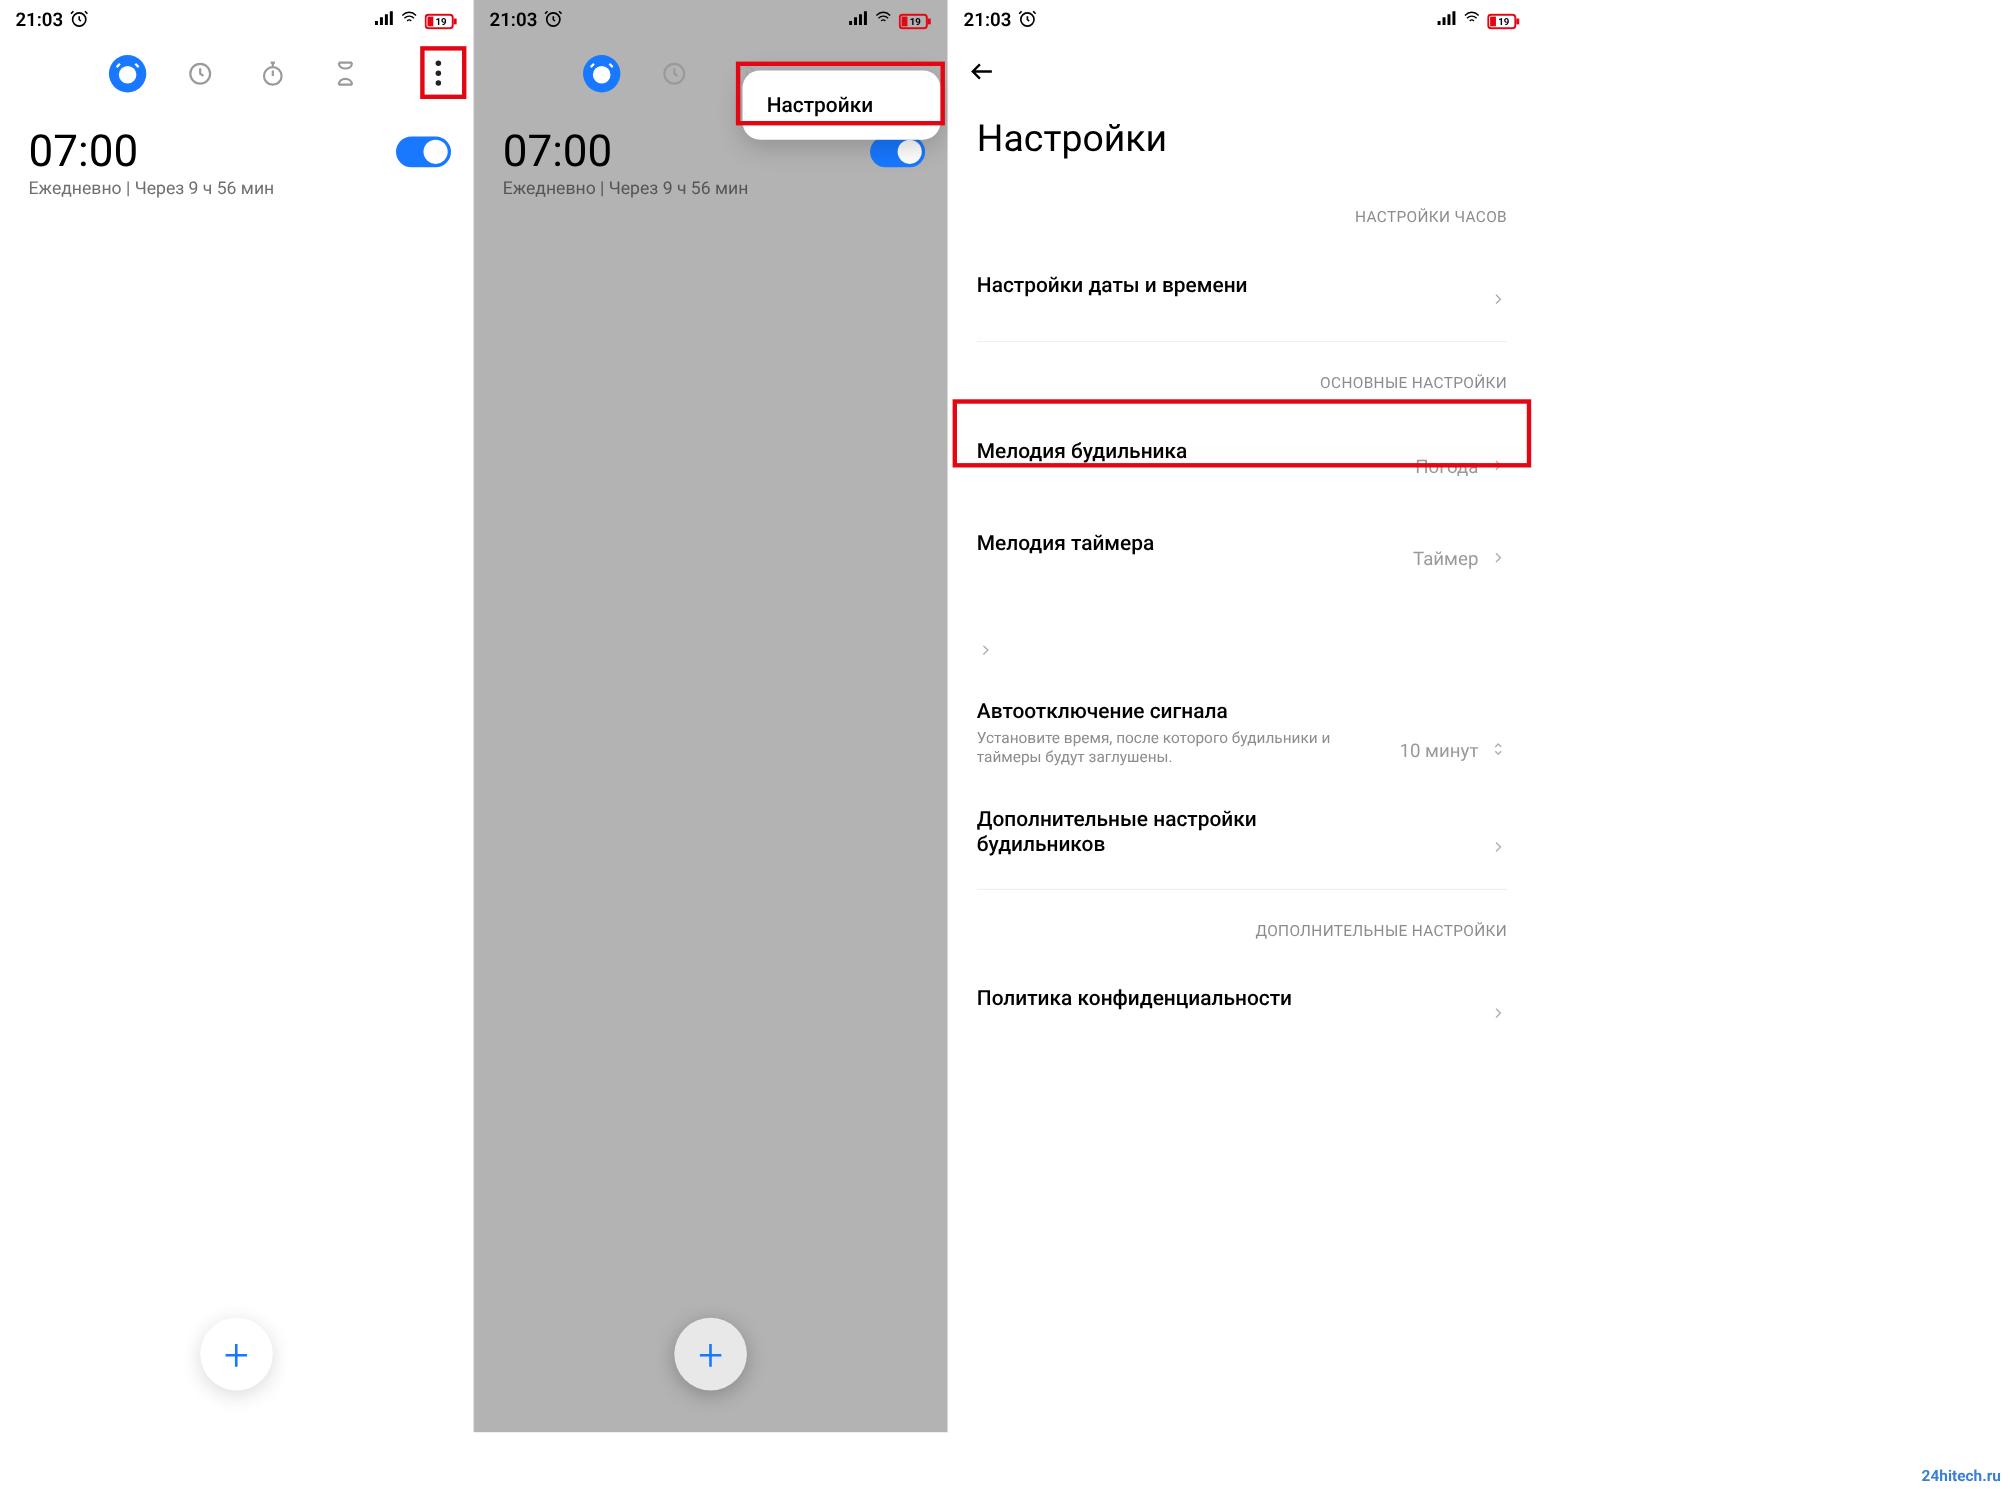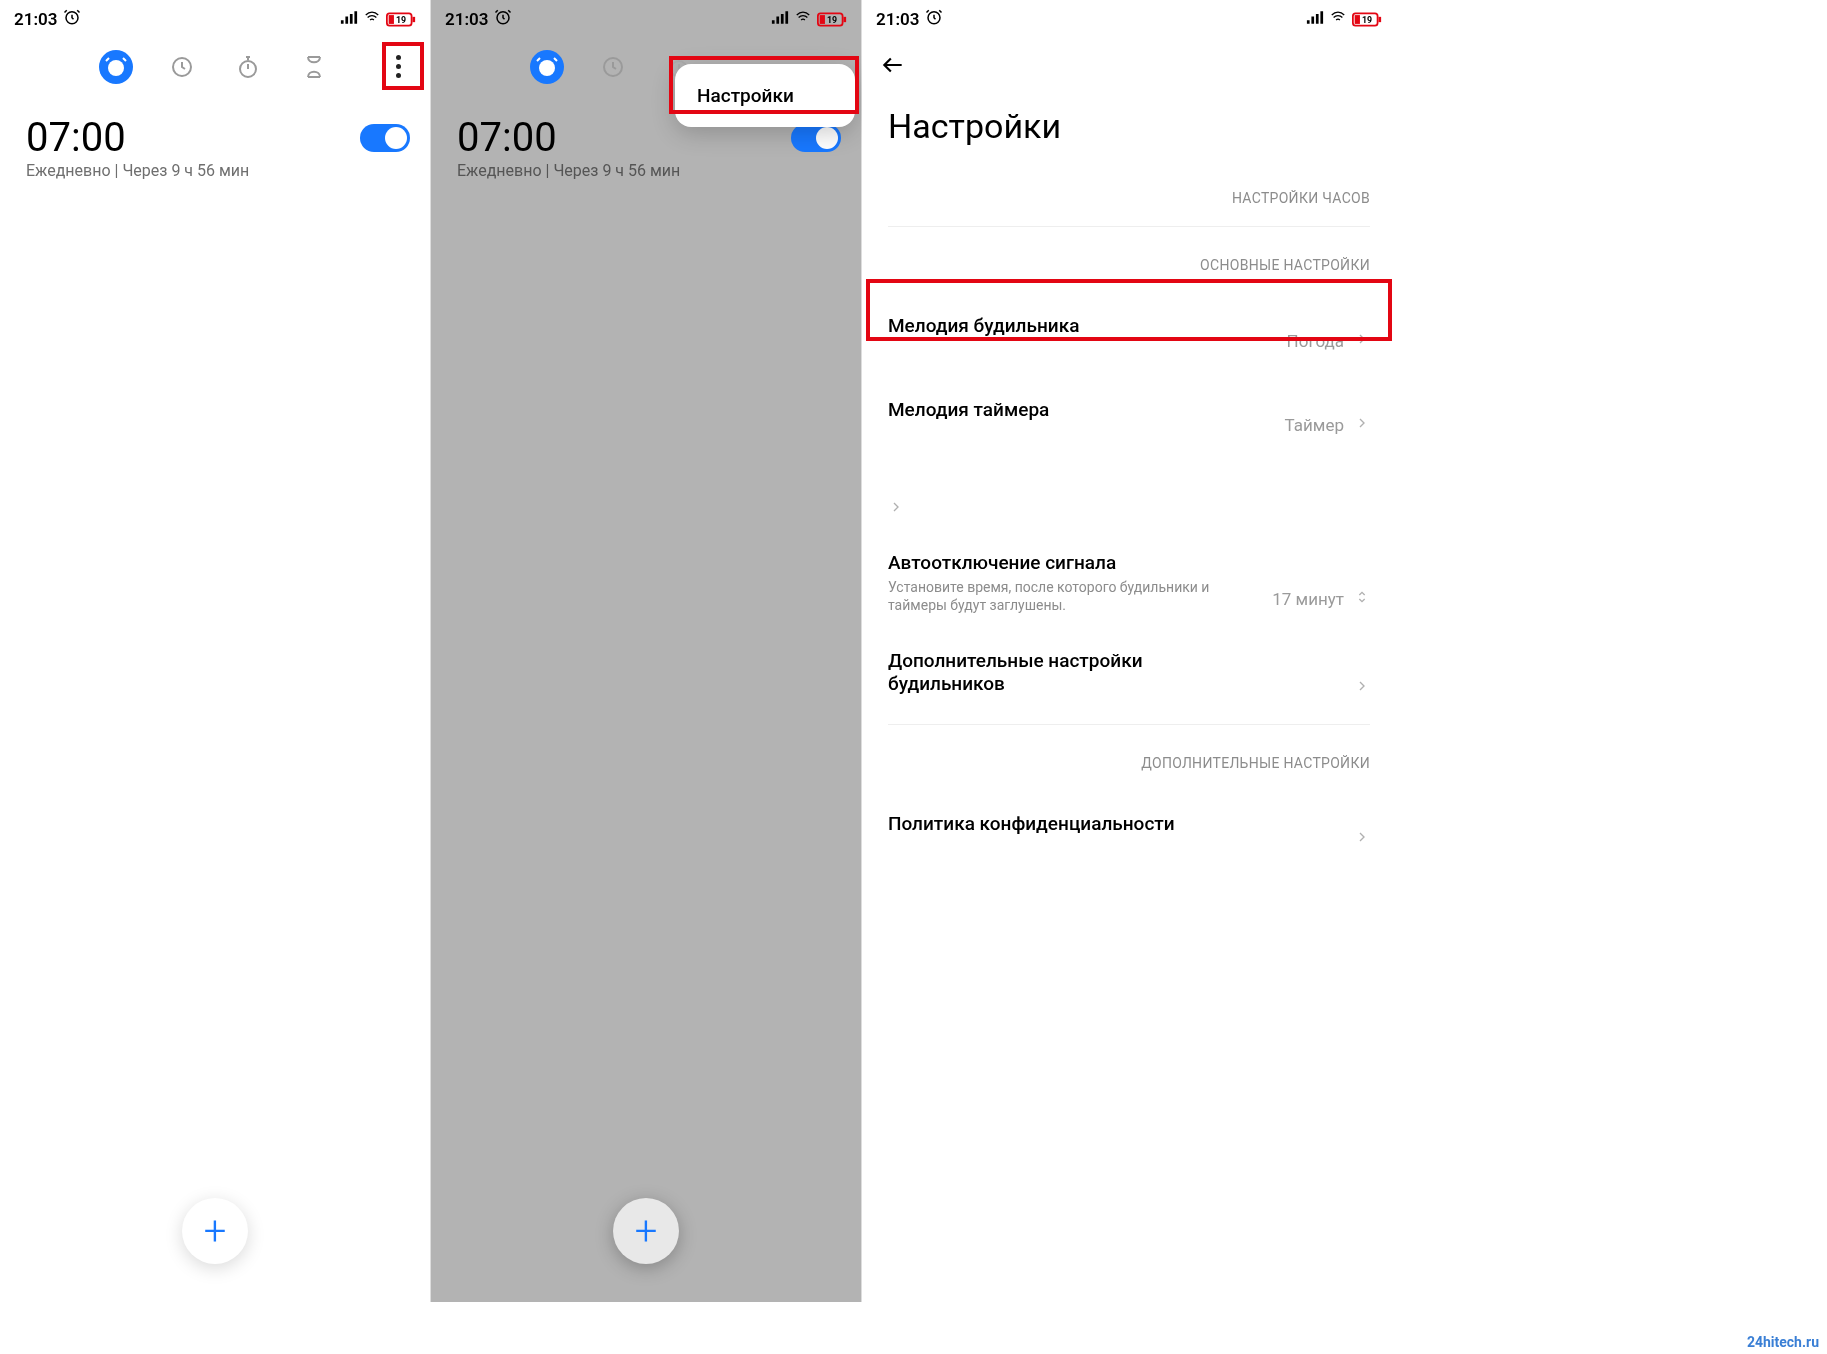--- a/index.html
+++ b/index.html
@@ -334,20 +334,30 @@
     <div class="pane3-header">
       <span class="back-arrow">
         <svg viewBox="0 0 24 24" fill="none" stroke="#000" stroke-width="2">
             <path d="M20 12H4M10 6l-6 6 6 6"></path>
           </svg>
       </span>
     </div>
     <div class="pane3-title">Настройки</div>
 
     <div class="section-label">НАСТРОЙКИ ЧАСОВ</div>
+    <div class="set-row">
+      <div class="main">
+          <div class="label">Настройки даты и времени</div>
+        </div>
+      <div class="tail">
+          <span class="chev"><svg viewBox="0 0 24 24" fill="none" stroke-width="2">
+              <path d="M9 6l6 6-6 6"></path>
+            </svg></span>
+        </div>
+    </div>
     <div class="hr"></div>
 
     <div class="section-label">ОСНОВНЫЕ НАСТРОЙКИ</div>
 
     <div style="position:relative">
       <div class="set-row">
         <div class="main">
             <div class="label">Мелодия будильника</div>
           </div>
         <div class="tail">
@@ -379,21 +389,21 @@
             </svg></span>
         </div>
     </div>
 
     <div class="set-row">
       <div class="main">
         <div class="label">Автоотключение сигнала</div>
         <div class="sub">Установите время, после которого будильники и таймеры будут заглушены.</div>
       </div>
       <div class="tail">
-        <span class="value">17 минут</span>
+        <span class="value">10 минут</span>
         <span class="updown"><svg viewBox="0 0 24 24" fill="none" stroke-width="2">
               <path d="M8 9l4-4 4 4M8 15l4 4 4-4"></path>
             </svg></span>
       </div>
     </div>
 
     <div class="set-row">
       <div class="main">
           <div class="label">Дополнительные настройки будильников</div>
         </div>

